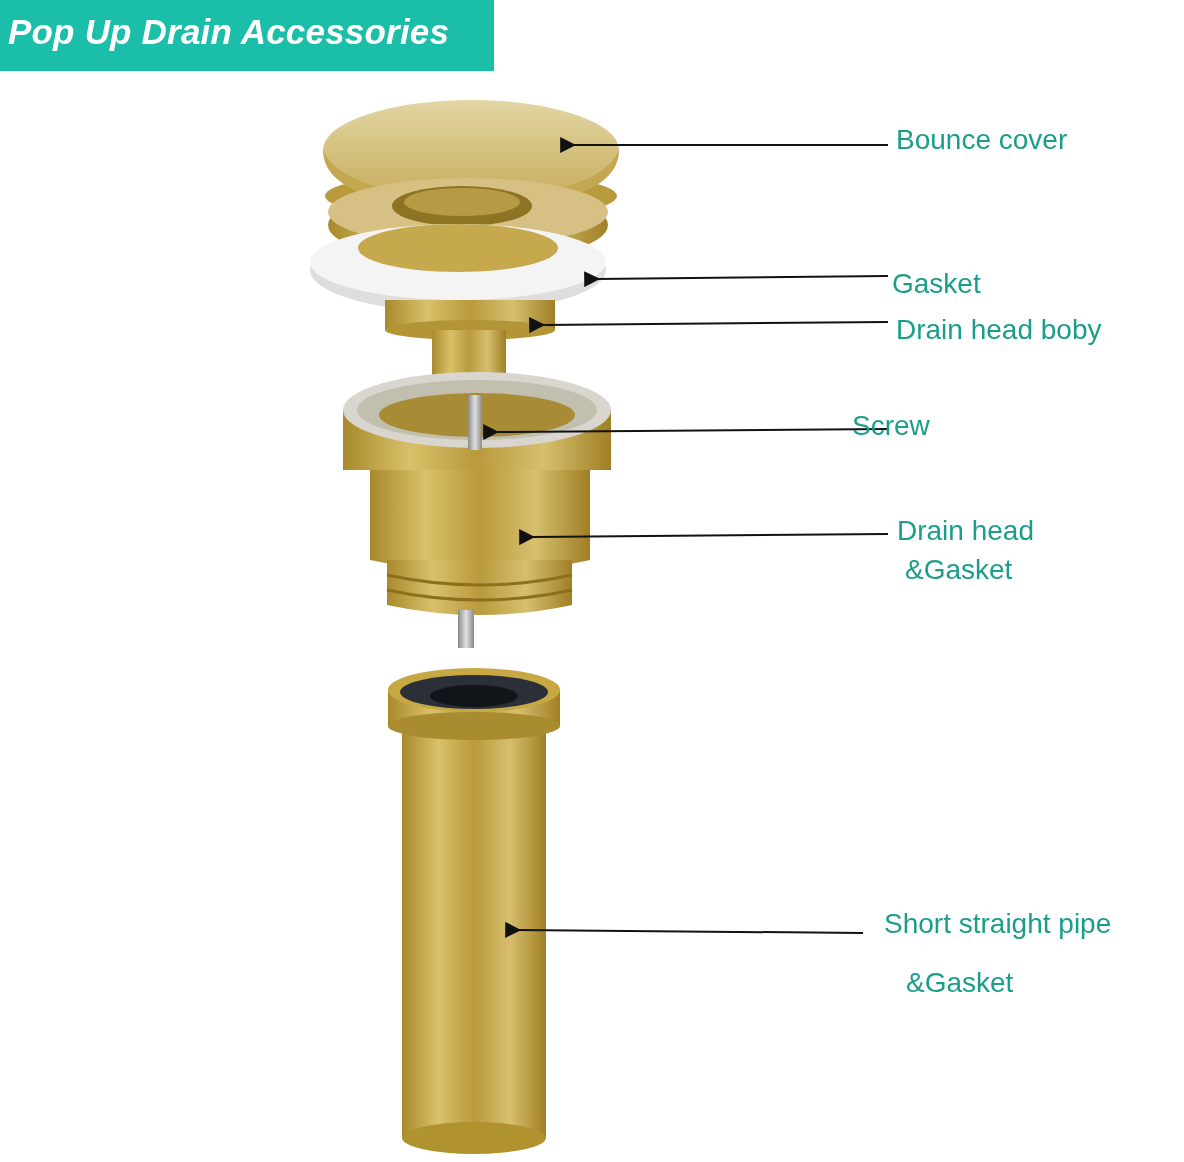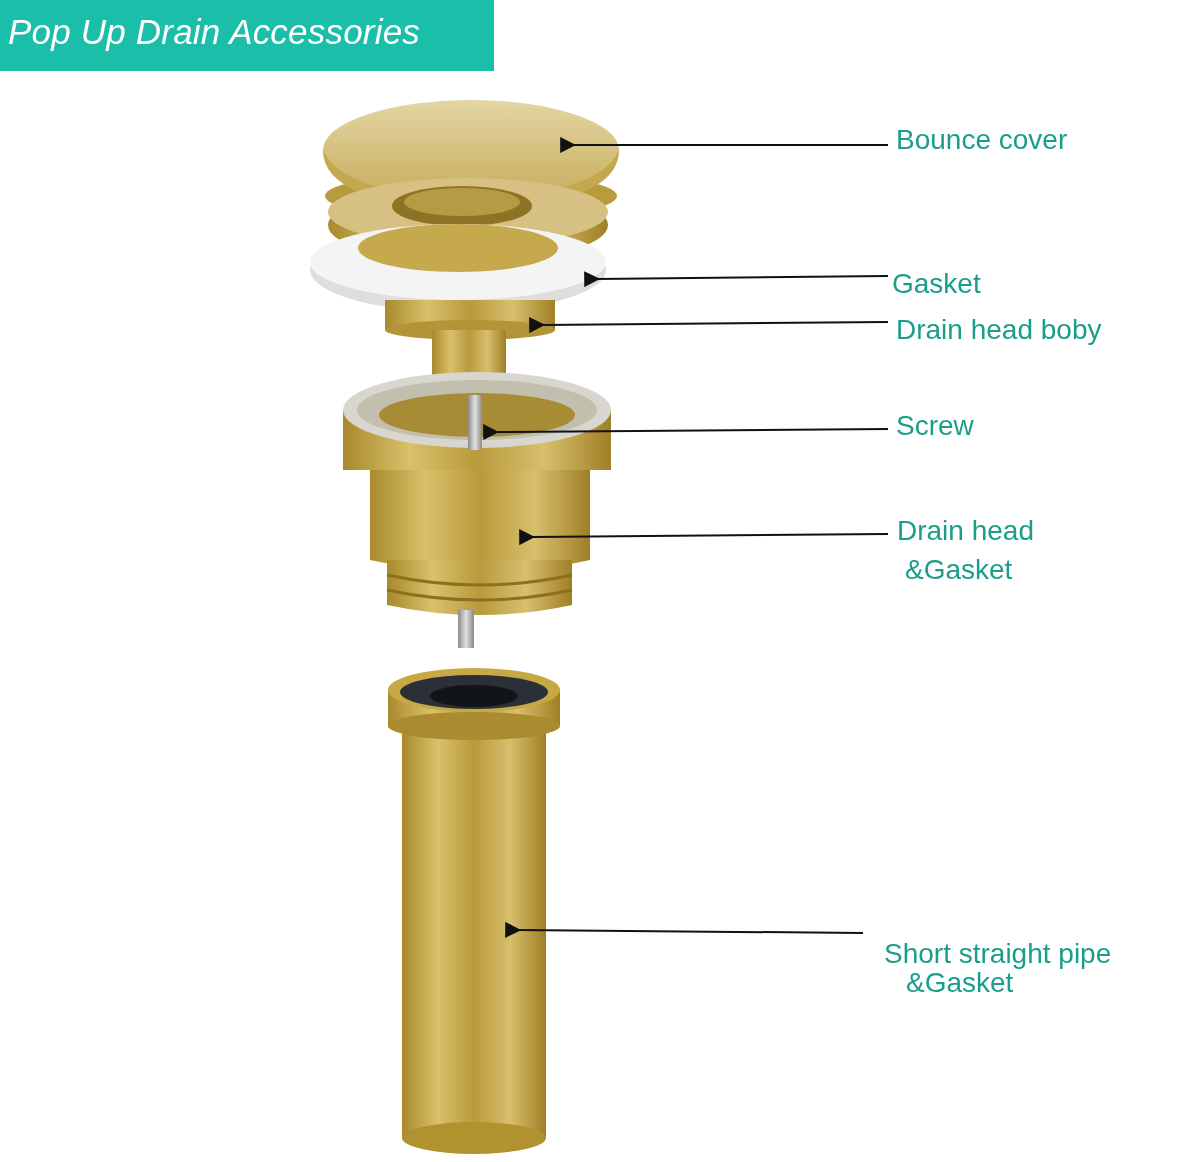--- a/index.html
+++ b/index.html
@@ -1,18 +1,18 @@
 <!DOCTYPE html>
 <html><head>
 <meta charset="utf-8">
 <style>
   html, body { margin:0; padding:0; background:#ffffff; }
   body { width:1184px; height:1162px; position:relative; overflow:hidden; font-family:"Liberation Sans", sans-serif; }
   .title-bar { position:absolute; left:0; top:0; width:494px; height:71px; background:#1bbfa9; }
-  .title-text { position:absolute; left:8px; top:12px; color:#ffffff; font-weight:normal; font-style:italic; font-size:35px; letter-spacing:0.2px; white-space:nowrap; }
+  .title-text { position:absolute; left:8px; top:12px; color:#ffffff; font-weight:bold; font-style:italic; font-size:35px; letter-spacing:0.2px; white-space:nowrap; }
   .label { position:absolute; color:#1a9e8a; font-size:28px; white-space:nowrap; line-height:1.12; }
   svg.drawing { position:absolute; left:0; top:0; }
 </style>
 </head>
 <body>
 
 <div class="title-bar">
   <span class="title-text">Pop Up Drain Accessories</span>
 </div>
 
@@ -94,17 +94,17 @@
     <line x1="888" y1="322" x2="542" y2="325" marker-end="url(#arrow)"></line>
     <line x1="888" y1="429" x2="496" y2="432" marker-end="url(#arrow)"></line>
     <line x1="888" y1="534" x2="532" y2="537" marker-end="url(#arrow)"></line>
     <line x1="863" y1="933" x2="518" y2="930" marker-end="url(#arrow)"></line>
   </g>
 </svg>
 
 <div class="label" style="left:896px;top:124px;">Bounce cover</div>
 <div class="label" style="left:892px;top:258px;margin-top:10px;">Gasket</div>
 <div class="label" style="left:896px;top:314px;">Drain head boby</div>
-<div class="label" style="left:896px;top:410px;text-align:center;">Screw</div>
+<div class="label" style="left:852px;top:410px;text-align:center;">Screw</div>
 <div class="label" style="left:897px;top:515px;">Drain head</div>
 <div class="label" style="left:905px;top:554px;">&amp;Gasket</div>
-<div class="label" style="left:884px;top:908px;margin-top:30px;">Short straight pipe</div>
+<div class="label" style="left:884px;top:908px;">Short straight pipe</div>
 <div class="label" style="left:906px;top:967px;">&amp;Gasket</div>
 
 </body></html>

